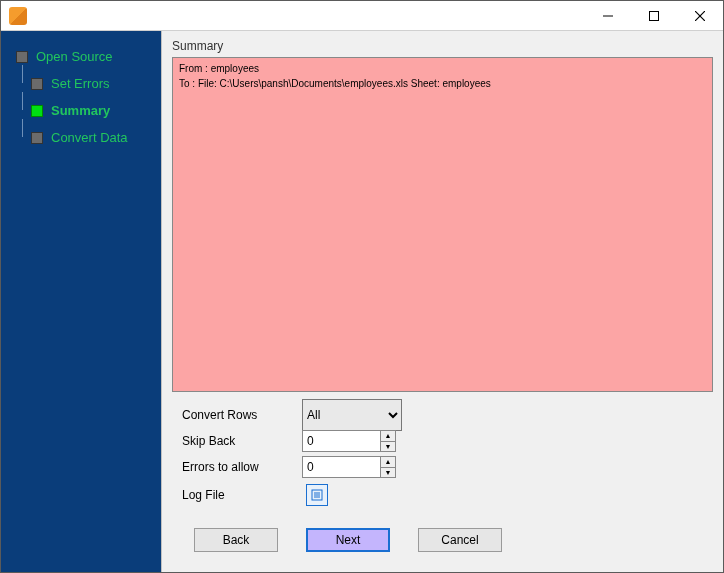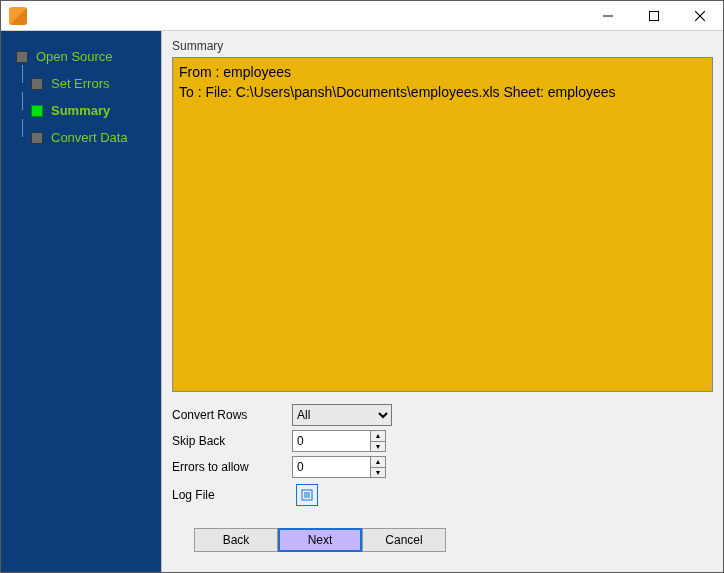--- a/index.html
+++ b/index.html
@@ -42,21 +42,21 @@
   
   .body-area {
     display: flex;
     height: calc(573px - 30px - 2px);
   }
 
   
   .sidebar {
     width: 160px;
     background: #0a3d7a;
-    color: #84cc16;
+    color: #22c55e;
     padding-top: 12px;
     font-size: 13px;
     flex-shrink: 0;
   }
   .step {
     display: flex;
     align-items: center;
     padding: 6px 0 6px 0;
     position: relative;
   }
@@ -89,44 +89,44 @@
     display: flex;
     flex-direction: column;
     border-left: 1px solid #c0c0c0;
   }
   .section-title {
     padding: 8px 10px 4px 10px;
     color: #333;
   }
   .summary-box {
     margin: 0 10px 0 10px;
-    background: #eab308;
+    background: #fca5a5;
     border: 1px solid #888;
     height: 335px;
     padding: 4px 6px;
-    font-size: 14px;
+    font-size: 10px;
     line-height: 1.45;
     overflow: auto;
     white-space: pre-wrap;
   }
 
   .options {
-    margin: 10px 10px 0 10px;
+    margin: 10px 10px 0 20px;
   }
   .row {
     display: flex;
     align-items: center;
     height: 26px;
   }
   .row .lbl {
     width: 120px;
   }
   .row select {
     width: 100px;
-    height: 22px;
+    height: 32px;
     font: inherit;
     background:#e9e9e9;
     border:1px solid #777;
   }
   .spin-wrap {
     display: flex;
     align-items: stretch;
     height: 22px;
   }
   .spin-wrap input {
@@ -162,20 +162,21 @@
     width: 22px; height: 22px;
     margin-left: 4px;
     border: 1px solid #1a6fd1;
     background: #e8f1fb;
     display:flex; align-items:center; justify-content:center;
   }
 
   
   .buttons {
     display: flex;
+    gap: 28px;
     padding: 18px 0 14px 32px;
     align-items: center;
   }
   .btn {
     width: 84px;
     height: 24px;
     border: 1px solid #9a9a9a;
     background: #e6e6e6;
     display:flex; align-items:center; justify-content:center;
     font: inherit;

